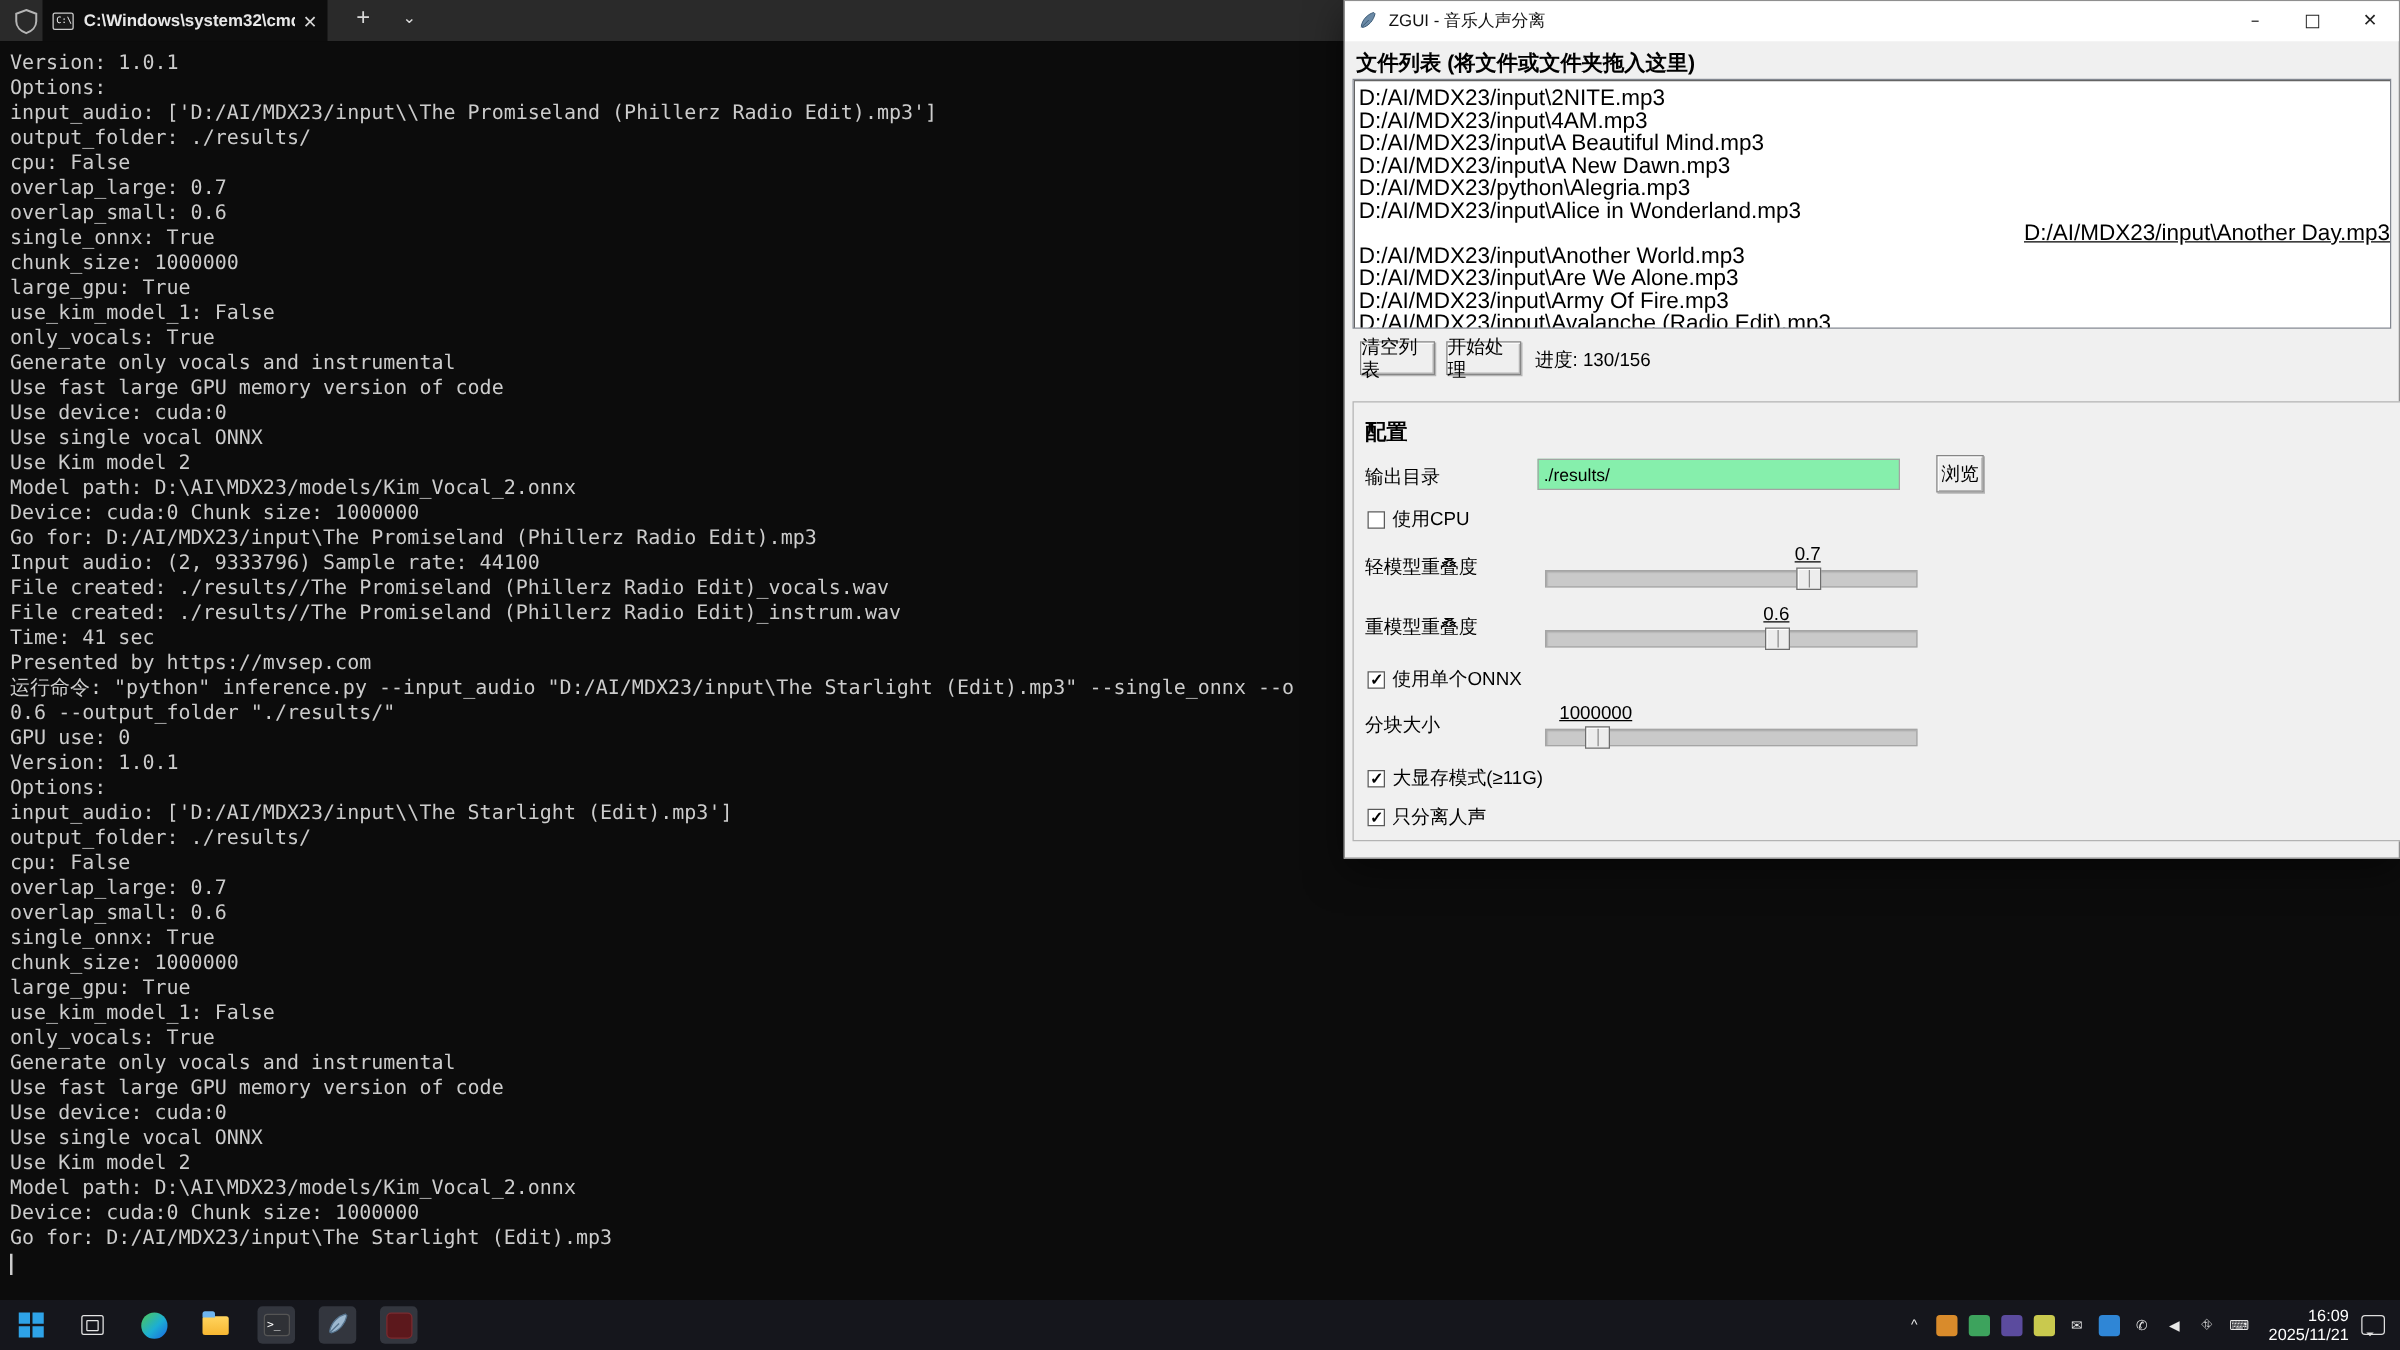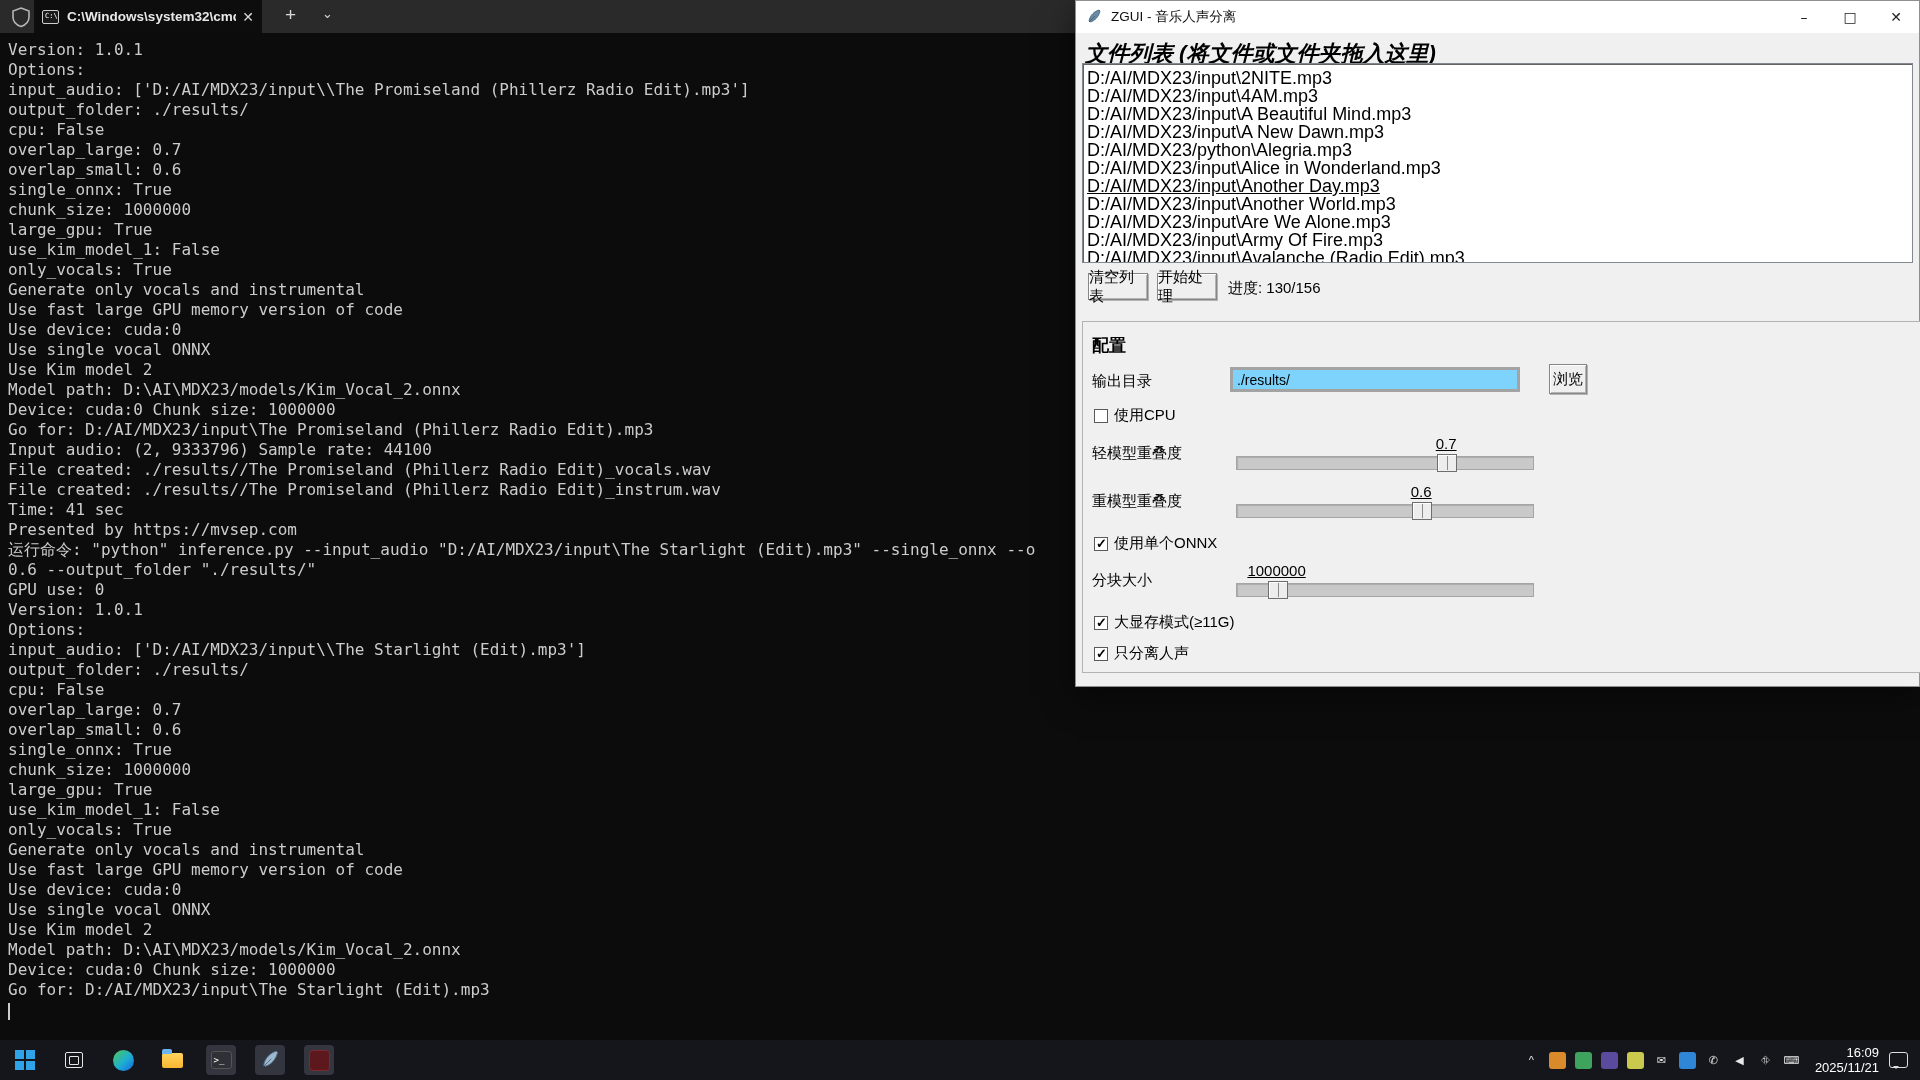--- a/index.html
+++ b/index.html
@@ -26,38 +26,38 @@
   
   .appwin { position:absolute; left:1075px; top:0; width:845px; height:687px; background:#f0f0f0;
             border:1px solid #8f8f8f; box-shadow:0 10px 30px rgba(0,0,0,0.5); }
   .titlebar { position:absolute; left:0; top:0; width:100%; height:32px; background:#ffffff; display:flex; align-items:center; }
   .titlebar .appico { margin-left:10px; width:16px; height:16px; flex:0 0 auto;}
   .titlebar .wtitle { margin-left:9px; font-size:13.5px; color:#111; }
   .wbtns { position:absolute; right:0; top:0; height:32px; display:flex; }
   .wbtn { width:46px; height:32px; display:flex; align-items:center; justify-content:center;
           font-size:14px; color:#222; font-family:"DejaVu Sans",sans-serif; }
 
-  .fl-header { position:absolute; left:9px; top:38px; font-size:22px; font-weight:bold; color:#000;font-style:italic; }
+  .fl-header { position:absolute; left:9px; top:38px; font-size:17px; font-weight:bold; color:#000; }
   .listbox { position:absolute; left:6px; top:62px; width:831px; height:200px; background:#fff;
              border:1px solid #828790; box-shadow:inset 1px 1px 0 #646464; overflow:hidden; padding:5px 0 0 4px; }
   .fitem { font-size:18px; height:18px; line-height:18px; color:#000; white-space:nowrap; }
-  .fitem.focused { text-decoration:underline; }
+  .fitem.focused { text-decoration:underline;text-align:right; }
 
   .btn { background:#efefef; border:1px solid #868686;
          box-shadow:inset 1px 1px 0 #ffffff, inset -1px -1px 0 #b4b4b4, 1px 1px 0 rgba(0,0,0,0.25);
          font-size:15px; color:#000; display:flex; align-items:center; justify-content:center; font-family:"Liberation Sans",sans-serif;}
   .btn-clear { position:absolute; left:12px; top:272px; width:60px; height:27px; }
   .btn-start { position:absolute; left:81px; top:272px; width:60px; height:27px; }
   .progress-label { position:absolute; left:152px; top:278px; font-size:15px; color:#000; }
 
   .groupbox { position:absolute; left:6px; top:320px; width:945px; height:352px; border:1px solid #b3b3b3; background:#f0f0f0; }
   .cfg-heading { position:absolute; left:9px; top:12px; font-size:17px; font-weight:bold; color:#000; }
   .cfg-label { position:absolute; font-size:15px; color:#000; }
-  .outdir-input { position:absolute; left:147px; top:45px; width:290px; height:25px; background:#7dd3fc;
-                  border:3px solid #a3a3a3; font-size:14px; padding:3px 4px; color:#000; font-family:"Liberation Sans",sans-serif;}
+  .outdir-input { position:absolute; left:147px; top:45px; width:290px; height:25px; background:#86efac;
+                  border:1px solid #a3a3a3; font-size:14px; padding:3px 4px; color:#000; font-family:"Liberation Sans",sans-serif;}
   .btn-browse { position:absolute; left:466px; top:42px; width:38px; height:30px; }
 
   .chkrow { position:absolute; display:flex; align-items:center; }
   .chk { width:14px; height:14px; background:#fff; border:1px solid #5a5a5a; margin-right:6px; position:relative; flex:0 0 auto;}
   .chk.on::after { content:"✓"; position:absolute; left:1px; top:-2px; font-size:13px; color:#000; font-weight:bold; }
   .chklabel { font-size:15px; color:#000; }
 
   .slider-track { position:absolute; left:153px; width:298px; height:14px; background:#c9c9c9;
                   border:1px solid #a5a5a5; box-shadow:inset 1px 1px 1px rgba(0,0,0,0.15); }
   .slider-thumb { position:absolute; top:-3px; width:20px; height:18px; background:#ededed;

